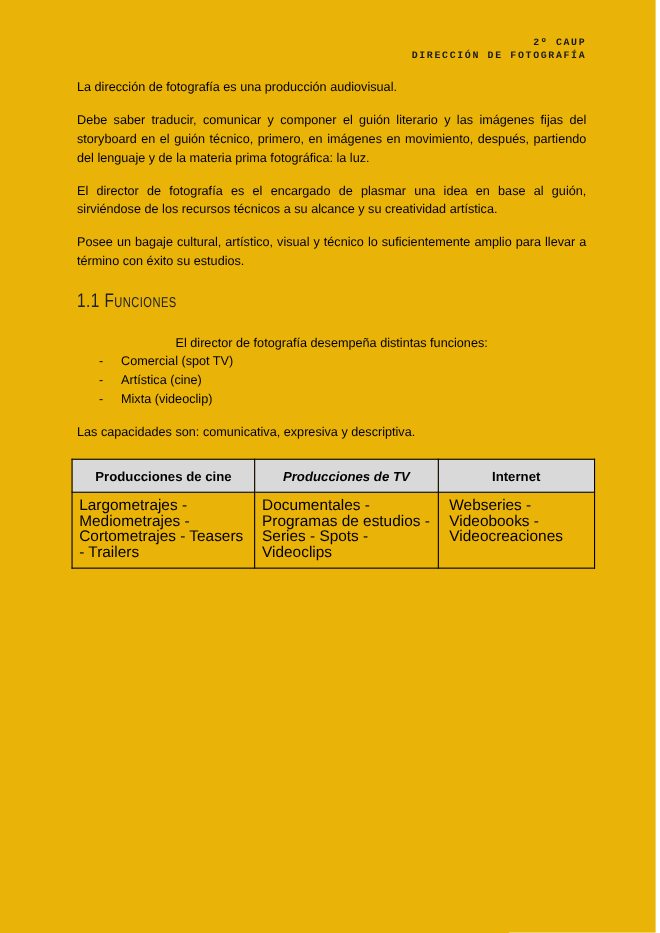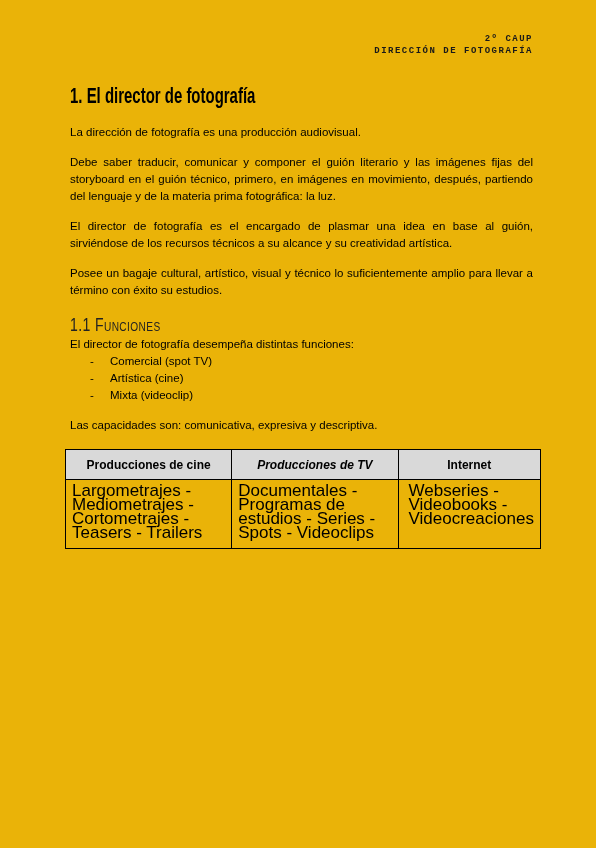--- a/index.html
+++ b/index.html
@@ -71,21 +71,21 @@
     white-space: nowrap;
     font-variant: small-caps;
     font-weight: normal;
     font-size: 18px;
     line-height: 20px;
     letter-spacing: 0.5px;
     color: #222222;
     transform: scaleX(0.78);
     transform-origin: left center;
   }
-  p.intro { margin-top: 1px; margin-bottom: 0; text-align: left; }
+  p.intro { margin-top: 21px; margin-bottom: 0; text-align: center; }
   .func-list { margin: 0; }
   .func-item {
     display: flex;
     font-size: 11.5px;
     line-height: 17px;
   }
   .func-item .dash {
     width: 20px;
     padding-left: 20px;
     box-sizing: content-box;
@@ -106,41 +106,38 @@
     border: 1.5px solid #000000;
     font-size: 12px;
     font-weight: bold;
     text-align: center;
     padding: 7px 4px;
     height: 30px;
   }
   table.prod-table td {
     border: 1.5px solid #000000;
     vertical-align: top;
-    font-size: 17px;
+    font-size: 14px;
     line-height: 14px;
     text-align: left;
     padding: 4px 6px 8px 6px;
     height: 52px;
   }
 </style>
 </head>
 <body>
 
 <div class="page">
 
   <div class="doc-header">
     <div>2º CAUP</div>
     <div>DIRECCIÓN DE FOTOGRAFÍA</div>
   </div>
 
 
-  <div class="section-heading">
-    <span>1. El director de fotografía</span>
-  </div>
 
   <p class="body first-body">La dirección de fotografía es una producción audiovisual.</p>
   <p class="body">Debe saber traducir, comunicar y componer el guión literario y las imágenes fijas del storyboard en el guión técnico, primero, en imágenes en movimiento, después, partiendo del lenguaje y de la materia prima fotográfica: la luz.</p>
   <p class="body">El director de fotografía es el encargado de plasmar una idea en base al guión, sirviéndose de los recursos técnicos a su alcance y su creatividad artística.</p>
   <p class="body">Posee un bagaje cultural, artístico, visual y técnico lo suficientemente amplio para llevar a término con éxito su estudios.</p>
 
   <div class="subsection-heading">
     <span>1.1 Funciones</span>
   </div>
 

